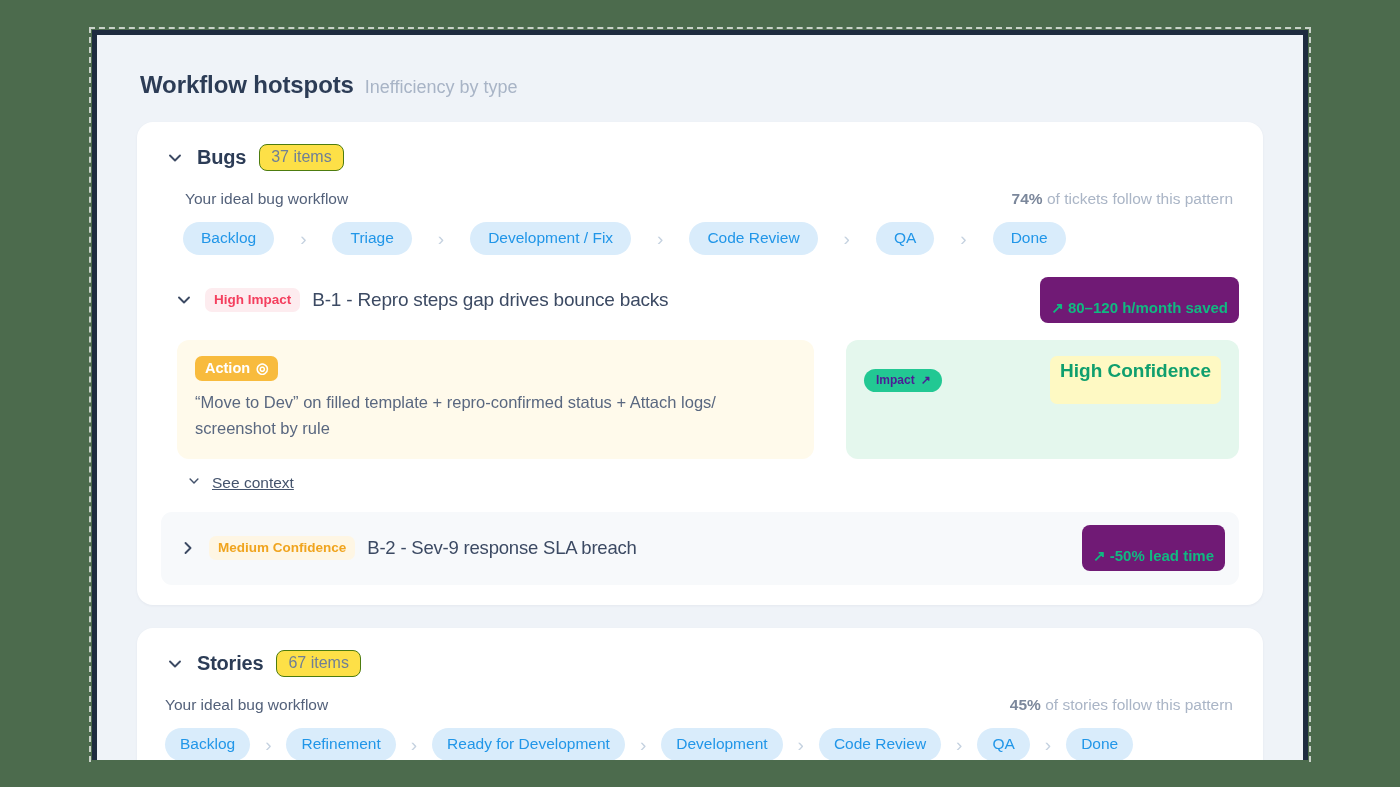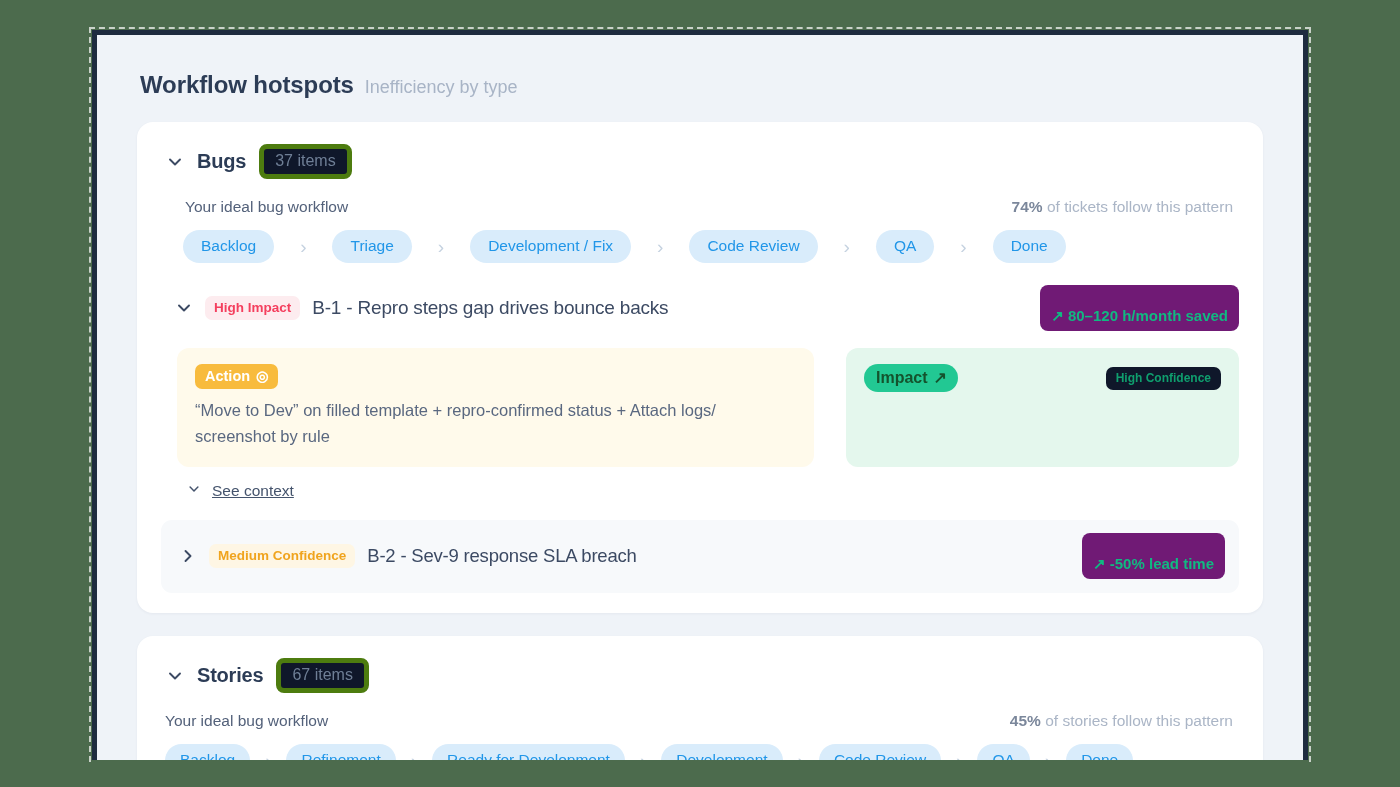--- a/index.html
+++ b/index.html
@@ -63,23 +63,23 @@
     width: 18px; height: 18px; position: relative; flex: none;
     display: inline-block;
   }
   .chev svg { display: block; }
   .section-title {
     font-size: 20px; font-weight: bold; color: #2c3c56;
     letter-spacing: -0.2px;
   }
   .count-pill {
     font-size: 16px; color: #6f7f96;
-    border: 5px solid #4d7c0f; border-radius: 8px;
+    border: 1px solid #4d7c0f; border-radius: 8px;
     padding: 3px 11px 4px 11px;
-    background: #0f172a;
+    background: #fde047;
   }
 
   .flow-meta {
     display: flex; align-items: baseline; justify-content: space-between;
     margin-top: 19px;
     padding: 0 6px 0 24px;
   }
   .flow-meta.tight { padding-left: 4px; }
   .flow-label { font-size: 15.5px; color: #53617a; }
   .flow-stat { font-size: 15.5px; color: #aab5c6; }
@@ -144,26 +144,26 @@
     background: #e4f7ed; border-radius: 12px;
     flex: 1 1 auto; padding: 16px 18px 18px 18px;
   }
   .badge-action {
     display: inline-flex; align-items: center; gap: 6px;
     background: #f8bb3d; color: #ffffff; font-weight: bold;
     font-size: 14.5px; border-radius: 7px; padding: 4px 9px 5px 10px;
   }
   .badge-impact {
     display: inline-flex; align-items: center; gap: 6px;
-    background: #22c893; color: #14532d; font-weight: bold;
-    font-size: 16px; border-radius: 999px; padding: 4px 11px 5px 12px;
+    background: #22c893; color: #4c1d95; font-weight: bold;
+    font-size: 12px; border-radius: 999px; padding: 4px 11px 5px 12px;
   }
   .conf-badge {
-    background: #0f172a; color: #0f9f6e; font-weight: bold;
-    font-size: 12px; border-radius: 7px; padding: 4px 10px 5px 10px;
+    background: #fef9c3; color: #0f9f6e; font-weight: bold;
+    font-size: 19px; border-radius: 7px; padding: 4px 10px 22px 10px;
   }
   .action-text {
     font-size: 16.5px; color: #5a6880; line-height: 1.55;
     margin-top: 9px;
   }
   .impact-top { display: flex; align-items: center; justify-content: space-between; }
   .impact-line {
     display: flex; align-items: center; gap: 11px; margin-top: 15px;
   }
   .impact-metric {

